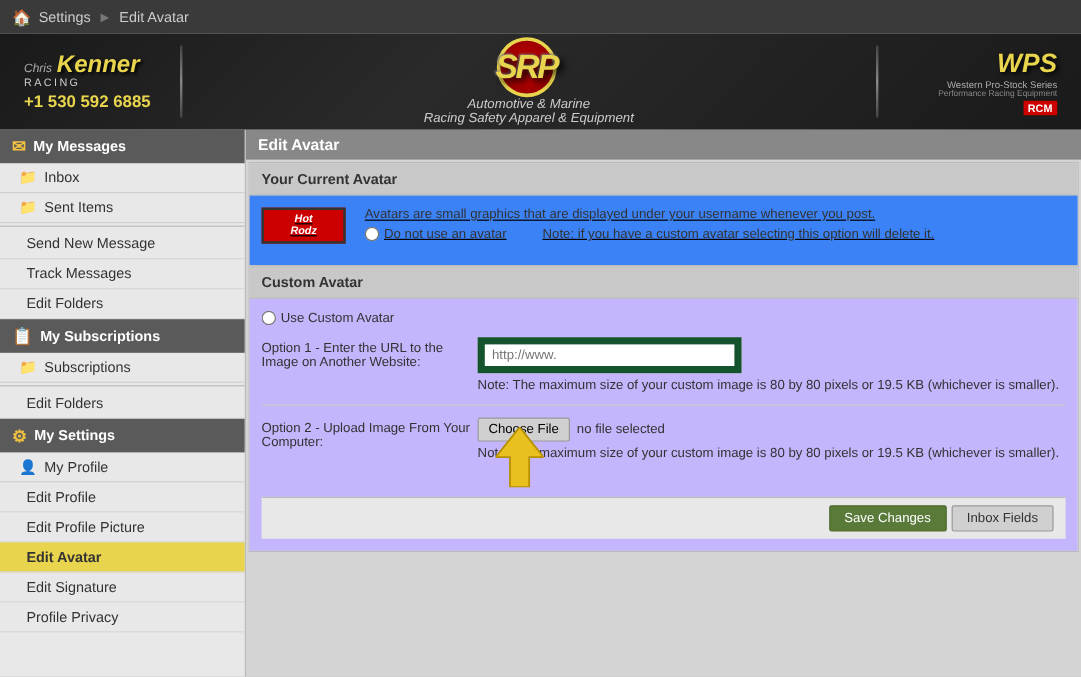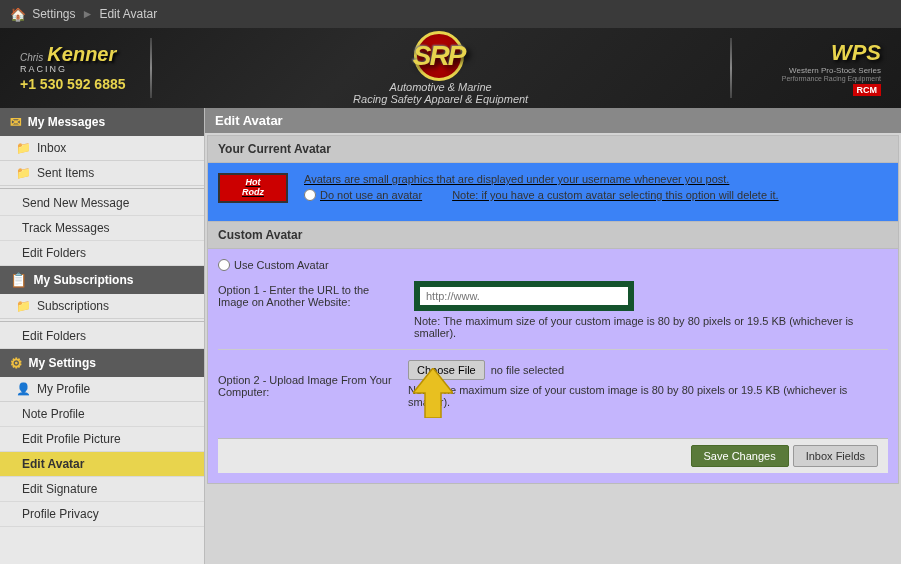--- a/index.html
+++ b/index.html
@@ -54,27 +54,27 @@
     .avatar-preview-text { color: #e8d44d; font-size: 10px; font-weight: bold; font-style: italic; }
     .avatar-desc { font-size: 11px; color: #333; margin-bottom: 4px; }
     .avatar-radio-row { display: flex; align-items: flex-start; gap: 30px; }
     .avatar-radio-item { display: flex; align-items: center; gap: 4px; font-size: 11px; color: #333; }
     .avatar-note { font-size: 11px; color: #333; }
 
     .custom-avatar-header { background: #c8c8c8; border-top: 1px solid #bbb; border-bottom: 1px solid #bbb; padding: 6px 10px; font-size: 12px; font-weight: bold; color: #333; }
     .custom-avatar-body { padding: 10px; background: #c4b5fd; }
     .use-custom-row { display: flex; align-items: center; gap: 4px; margin-bottom: 10px; font-size: 11px; color: #333; }
 
-    .option-row { display: flex; align-items: flex-start; gap: 16px; margin-bottom: 10px; padding-bottom: 10px; border-bottom: 1px solid #ccc; }
+    .option-row { display: flex; align-items: flex-start; gap: 0; margin-bottom: 10px; padding-bottom: 10px; border-bottom: 1px solid #ccc; }
     .option-label { width: 180px; font-size: 11px; color: #333; padding-top: 3px; flex-shrink: 0; }
     .option-content { flex: 1; }
     .url-input { width: 220px; padding: 3px 6px; border: 6px solid #14532d; font-size: 11px; background: #fff; }
     .option-note { font-size: 11px; color: #333; margin-top: 4px; }
 
-    .upload-row { display: flex; align-items: center; gap: 10px; padding-bottom: 30px; position: relative; }
+    .upload-row { display: flex; align-items: flex-start; padding-bottom: 30px; position: relative; }
     .upload-label { width: 180px; font-size: 11px; color: #333; padding-top: 3px; flex-shrink: 0; }
     .upload-content { flex: 1; }
     .file-row { display: flex; align-items: center; gap: 6px; }
     .choose-file-btn { background: #d0d0d0; border: 1px solid #999; padding: 3px 8px; font-size: 11px; cursor: pointer; border-radius: 2px; }
     .no-file-text { font-size: 11px; color: #333; }
     .upload-note { font-size: 11px; color: #333; margin-top: 4px; }
 
     
     .bottom-buttons { display: flex; justify-content: flex-end; gap: 4px; padding: 6px 10px; background: #e8e8e8; border-top: 1px solid #bbb; }
     .btn-save { background: #5a7a3a; color: #fff; border: 1px solid #4a6a2a; padding: 4px 12px; font-size: 11px; cursor: pointer; border-radius: 2px; }
@@ -172,21 +172,21 @@
     <div class="sidebar-section">
       <div class="sidebar-section-header">
         <span class="folder-icon">⚙</span>
         <span>My Settings</span>
       </div>
       <div class="sidebar-item">
         <span class="item-icon">👤</span>
         <span>My Profile</span>
       </div>
       <div class="sidebar-sub-item">
-        <span>Note Profile</span>
+        <span>Edit Profile</span>
       </div>
       <div class="sidebar-sub-item">
         <span>Edit Profile Picture</span>
       </div>
       <div class="sidebar-sub-item active" style="background:#e8d44d;font-weight:bold;">
         <span>Edit Avatar</span>
       </div>
       <div class="sidebar-sub-item">
         <span>Edit Signature</span>
       </div>

